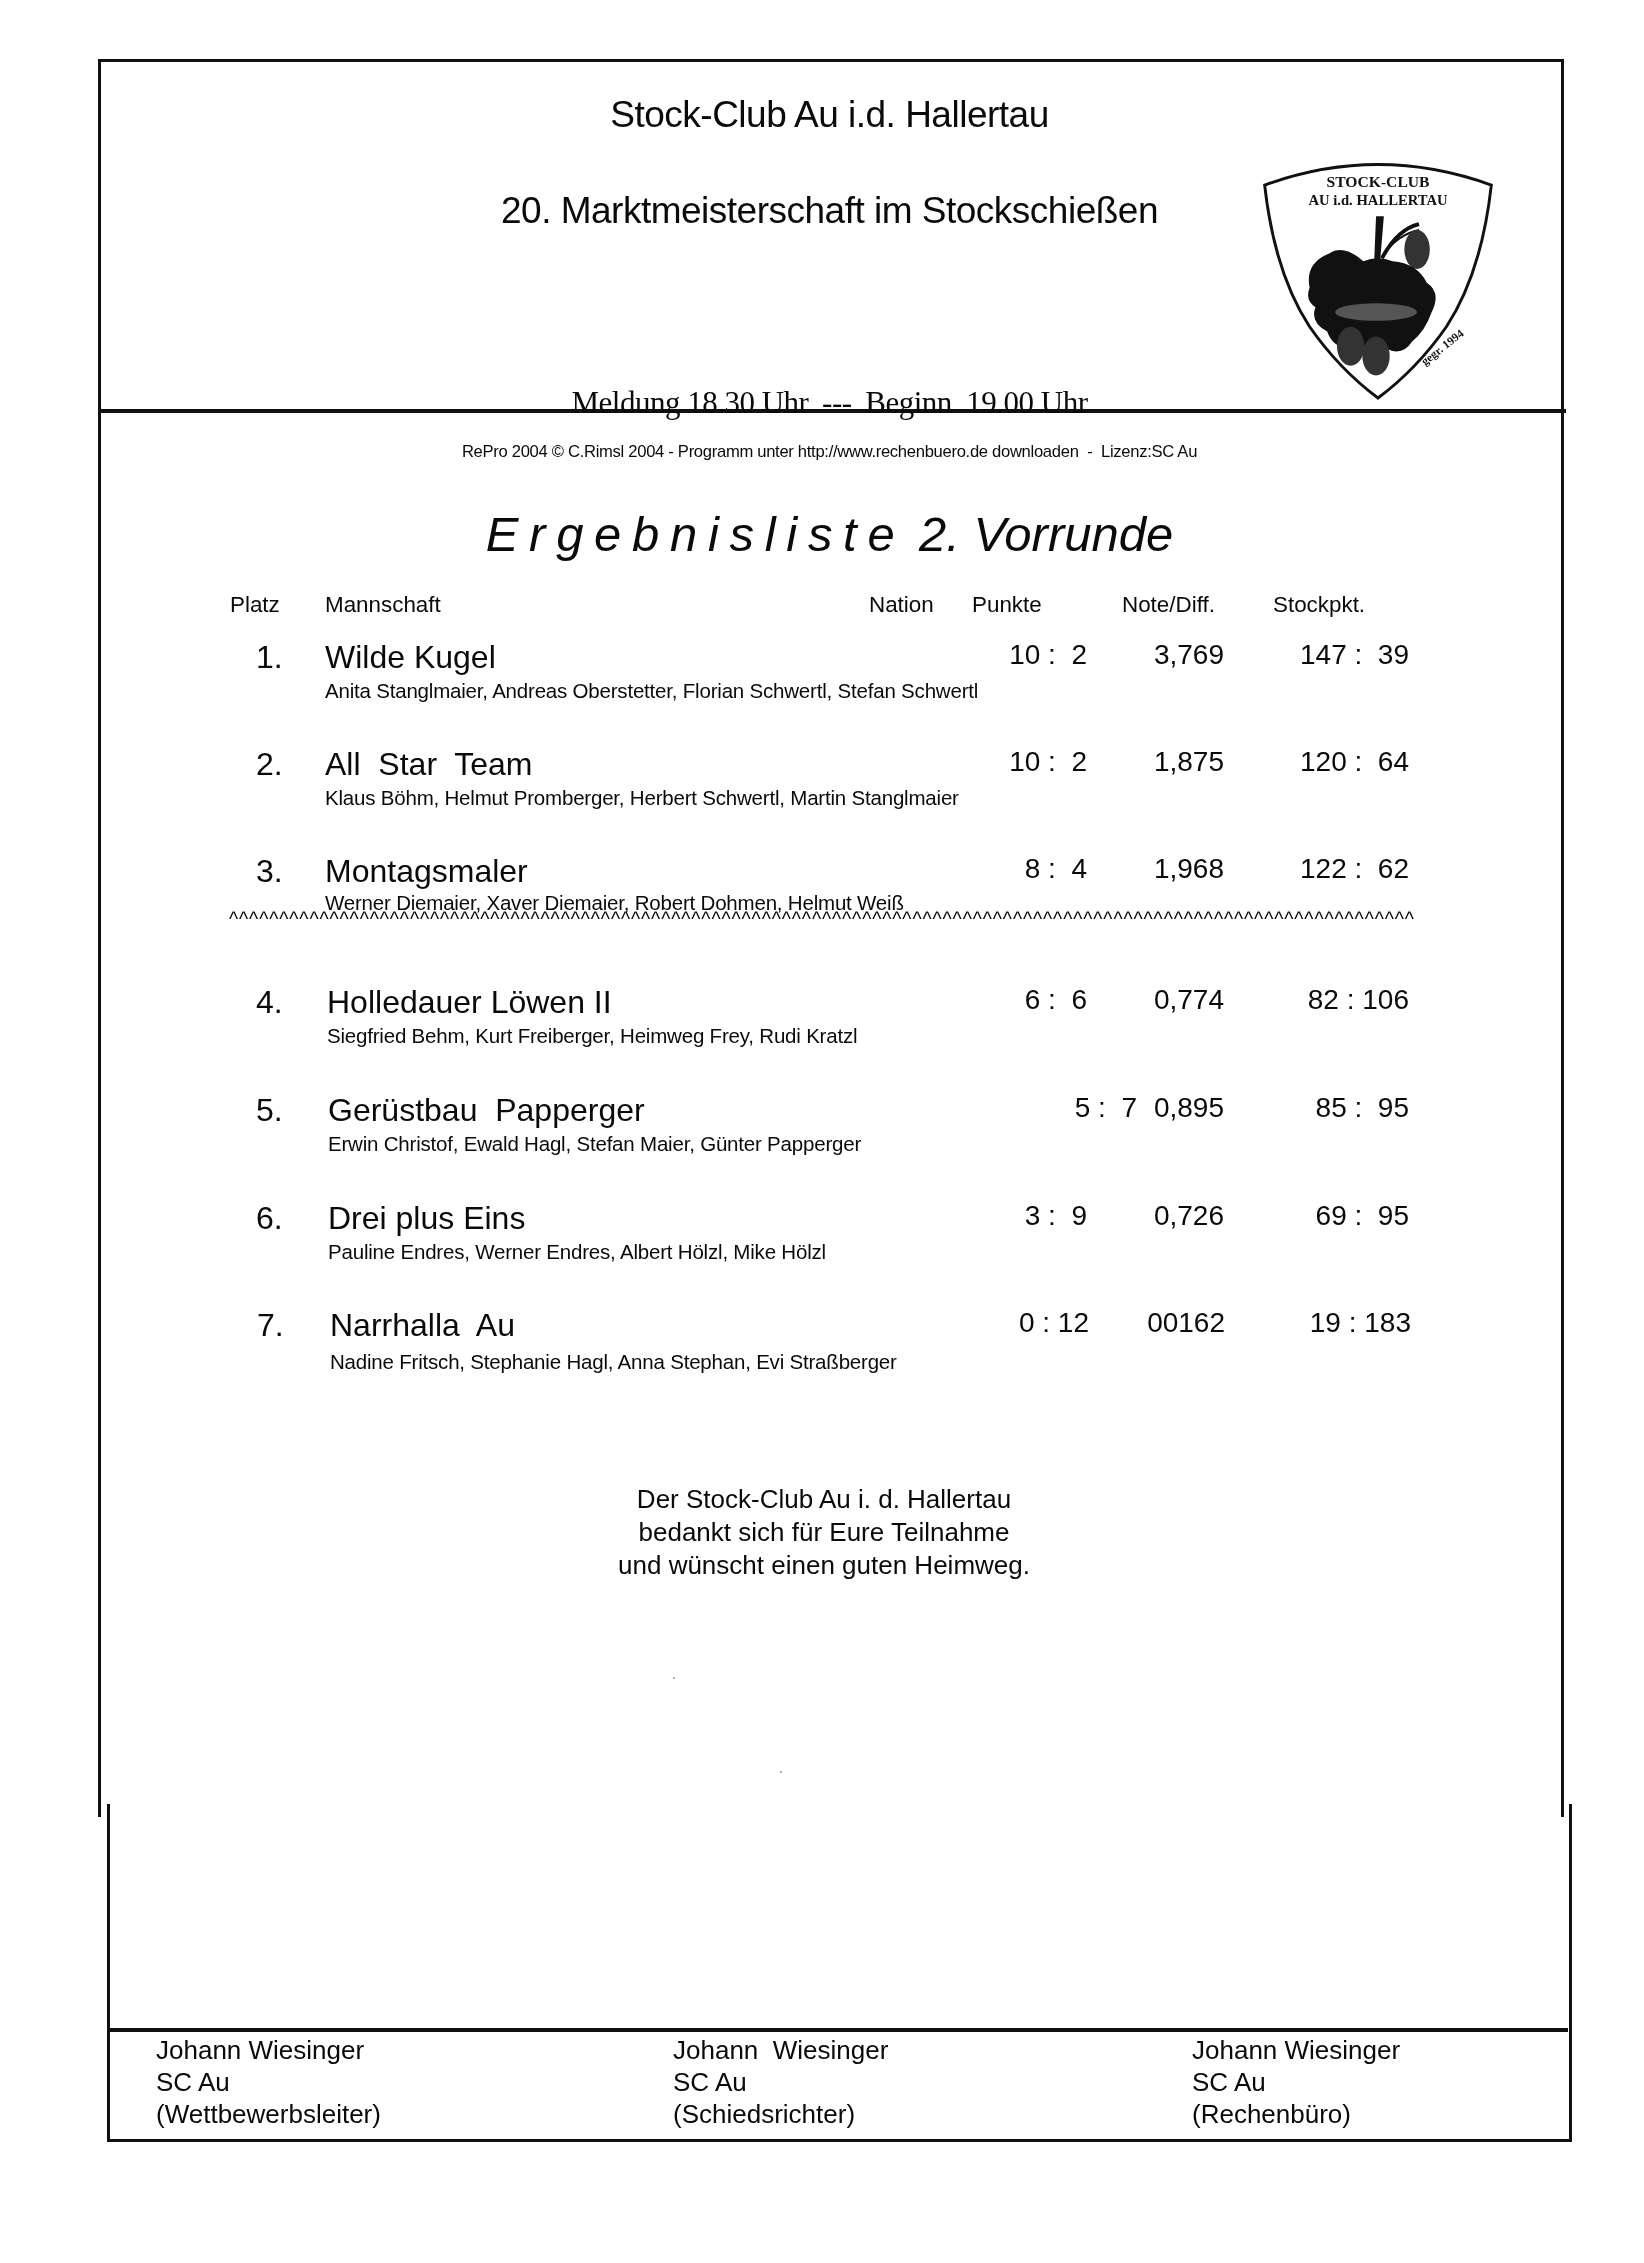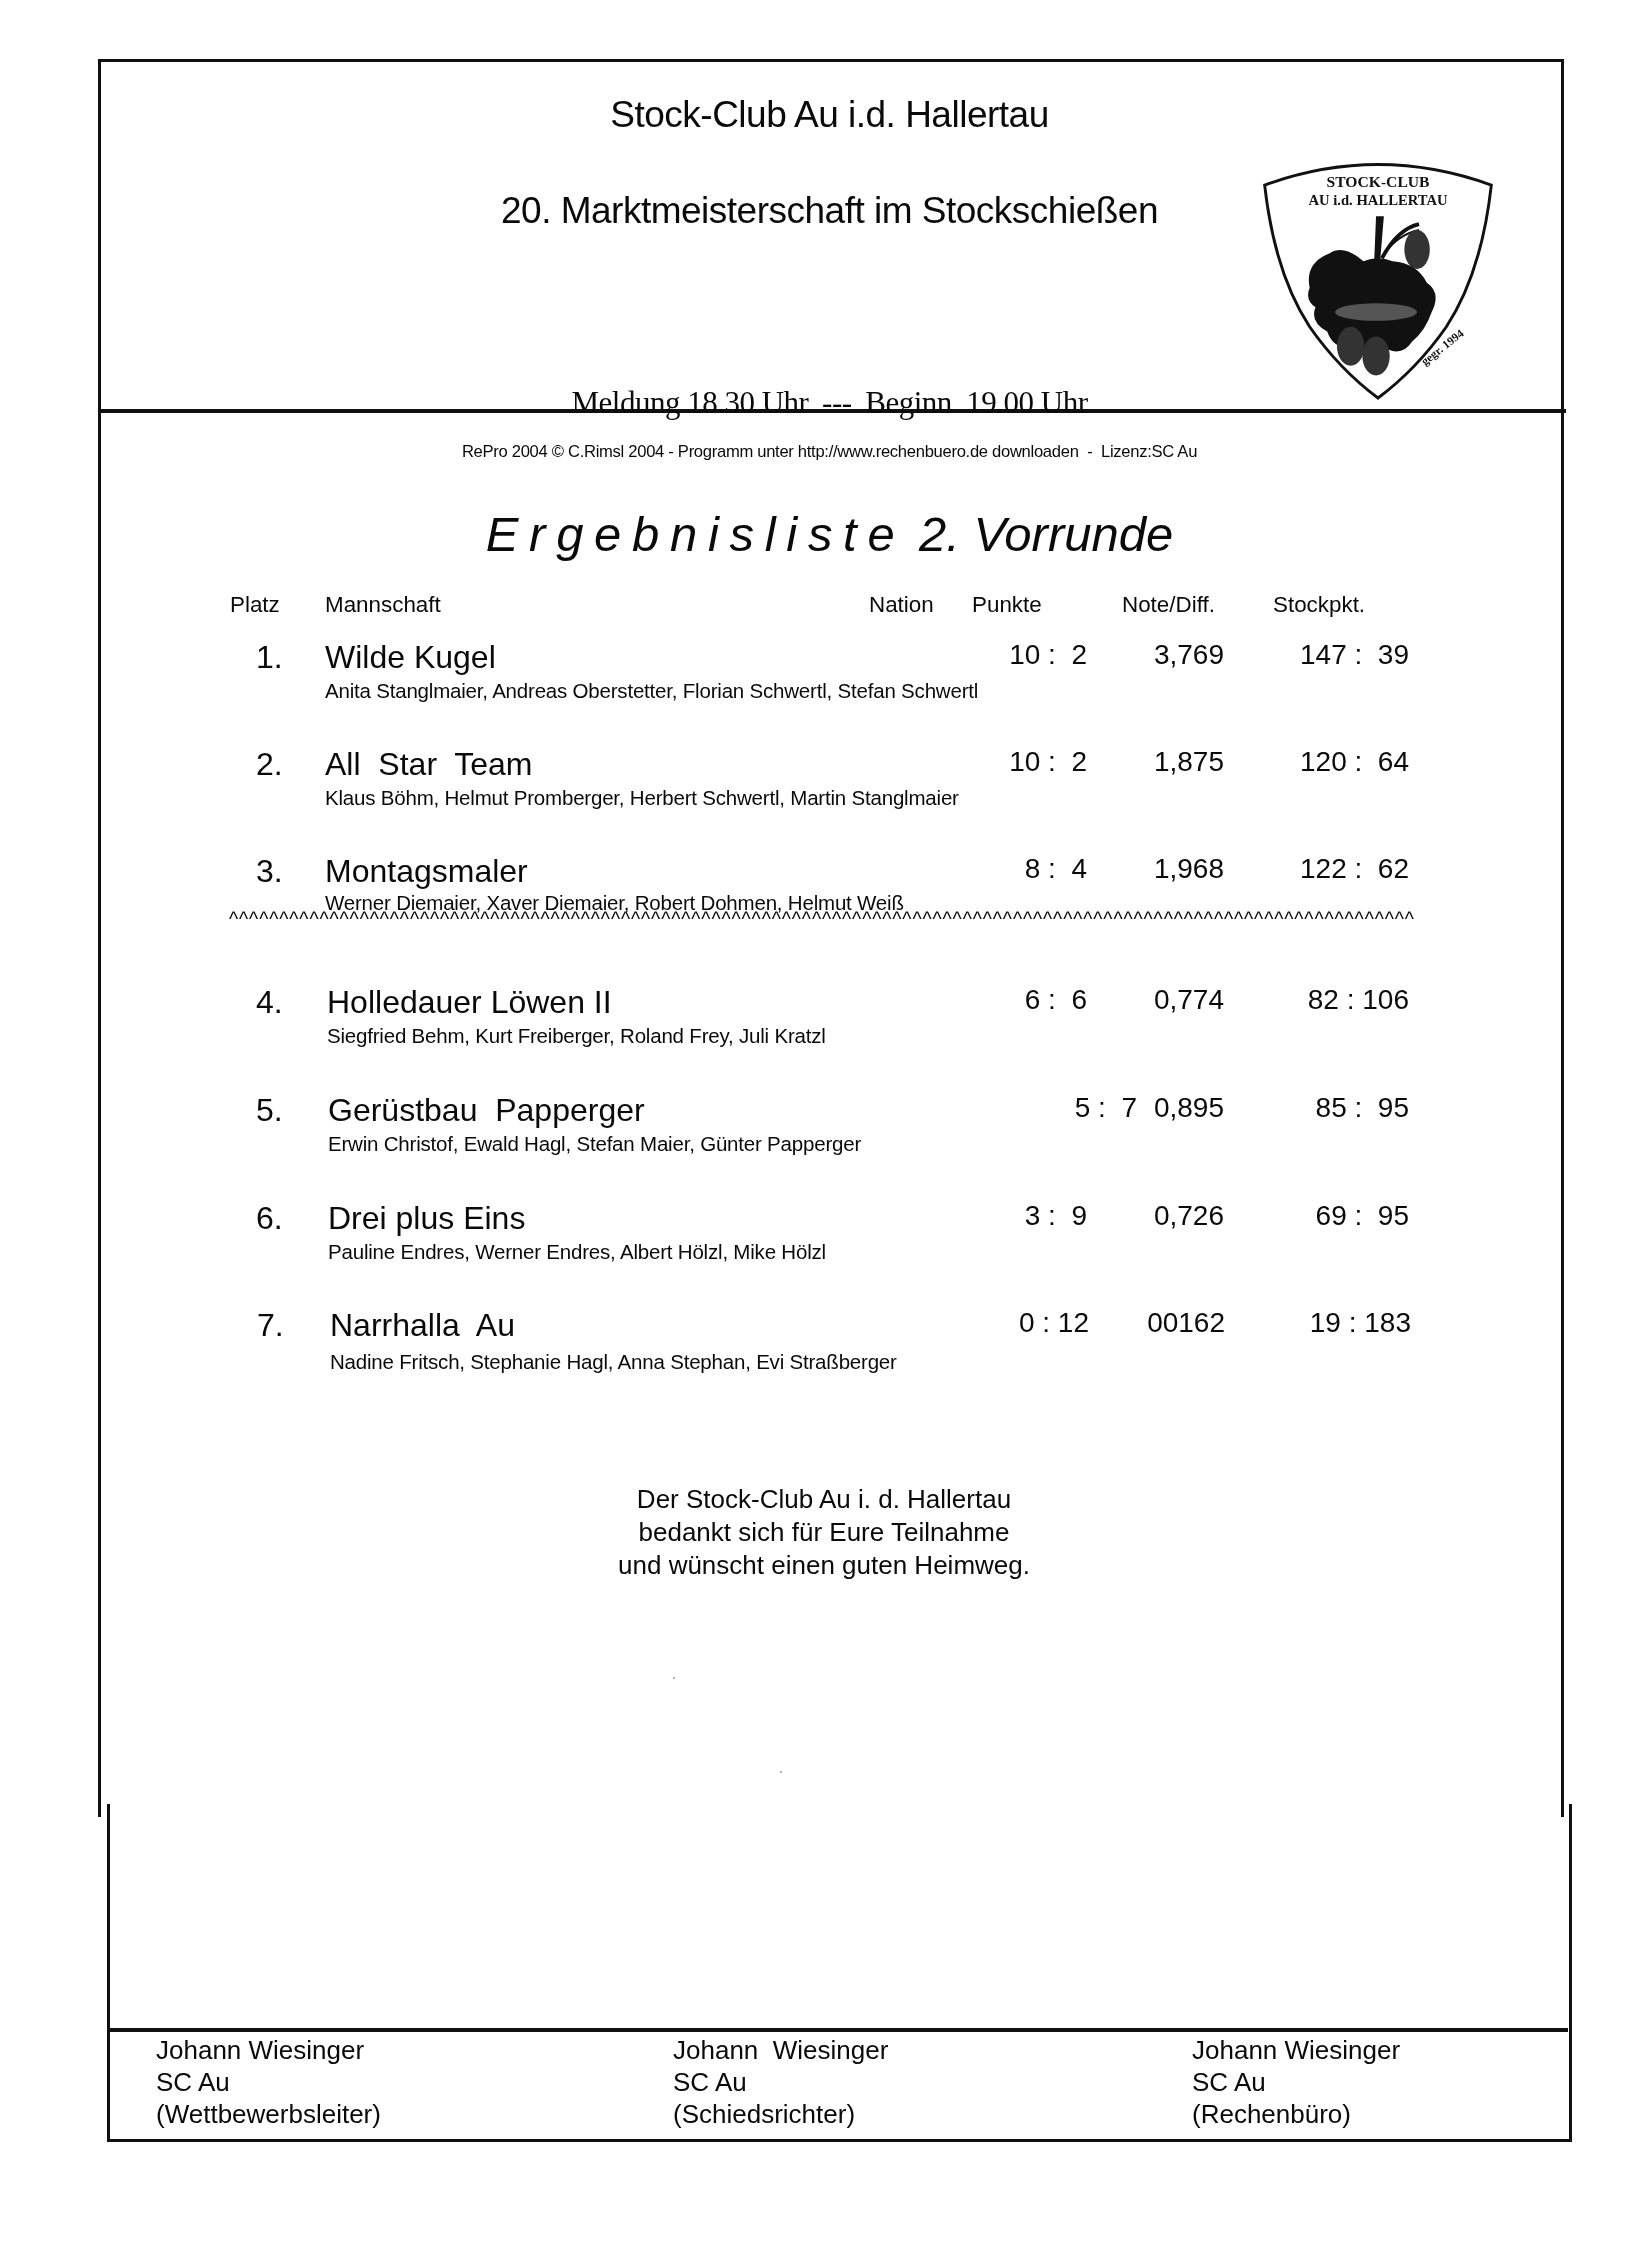--- a/index.html
+++ b/index.html
@@ -120,21 +120,21 @@
     <div class="row-num" style="left:980px; top:853px; width:107px"><span>8</span> : &nbsp;<span>4</span></div>
     <div class="row-num" style="left:1122px; top:853px; width:102px">1,968</div>
     <div class="row-num" style="left:1258px; top:853px; width:151px"><span>122</span> : &nbsp;<span>62</span></div>
   </div>
 
   <div class="separator">^^^^^^^^^^^^^^^^^^^^^^^^^^^^^^^^^^^^^^^^^^^^^^^^^^^^^^^^^^^^^^^^^^^^^^^^^^^^^^^^^^^^^^^^^^^^^^^^^^^^^^^^^^^^^^^^^^^^^^^^^^^^^^^^^</div>
 
   <div>
     <div class="row-rank" style="left:256px; top:984px">4.</div>
     <div class="row-team" style="left:327px; top:984px">Holledauer Löwen II</div>
-    <div class="row-players" style="left:327px; top:1024px">Siegfried Behm, Kurt Freiberger, Roland Frey, Juli Kratzl</div>
+    <div class="row-players" style="left:327px; top:1024px">Siegfried Behm, Kurt Freiberger, Heimweg Frey, Rudi Kratzl</div>
     <div class="row-num" style="left:980px; top:984px; width:107px"><span>6</span> : &nbsp;<span>6</span></div>
     <div class="row-num" style="left:1122px; top:984px; width:102px">0,774</div>
     <div class="row-num" style="left:1258px; top:984px; width:151px"><span>82</span> : <span>106</span></div>
   </div>
 
   <div>
     <div class="row-rank" style="left:256px; top:1092px">5.</div>
     <div class="row-team" style="left:328px; top:1092px; white-space:pre">Gerüstbau  Papperger</div>
     <div class="row-players" style="left:328px; top:1132px">Erwin Christof, Ewald Hagl, Stefan Maier, Günter Papperger</div>
     <div class="row-num" style="left:1030px; top:1092px; width:107px"><span>5</span> : &nbsp;<span>7</span></div>

